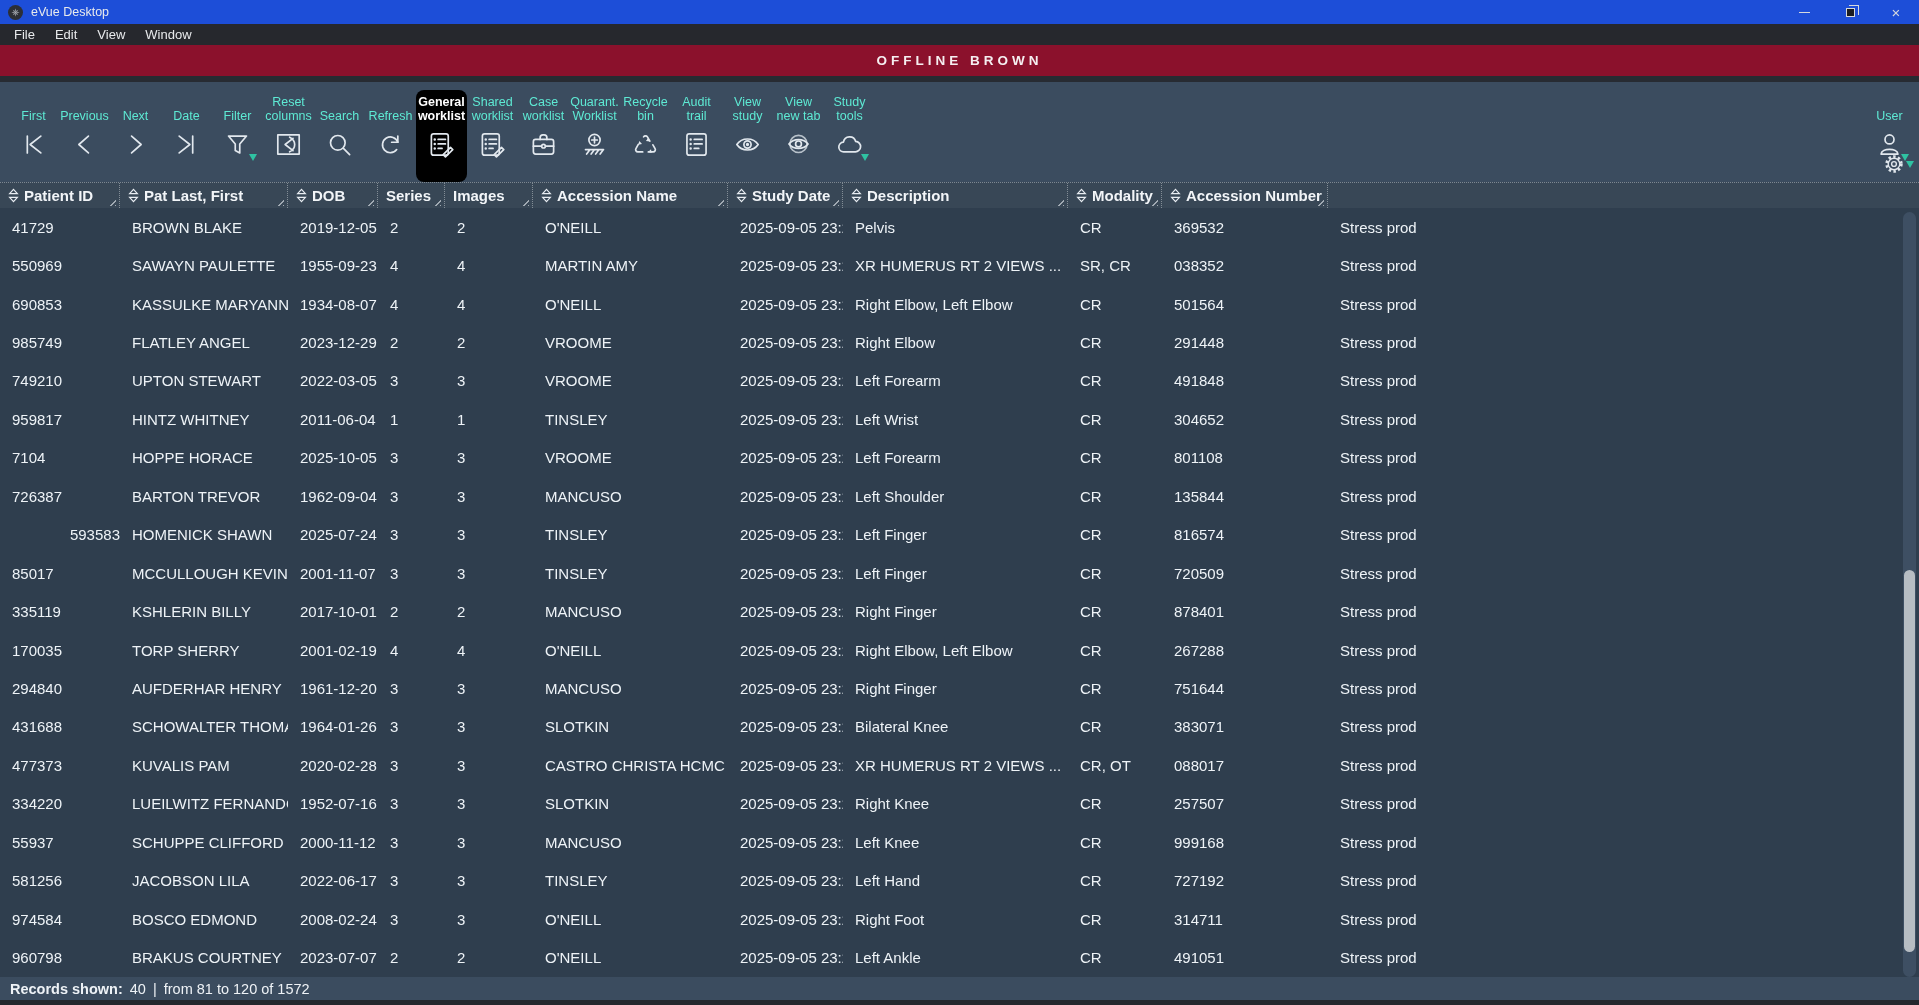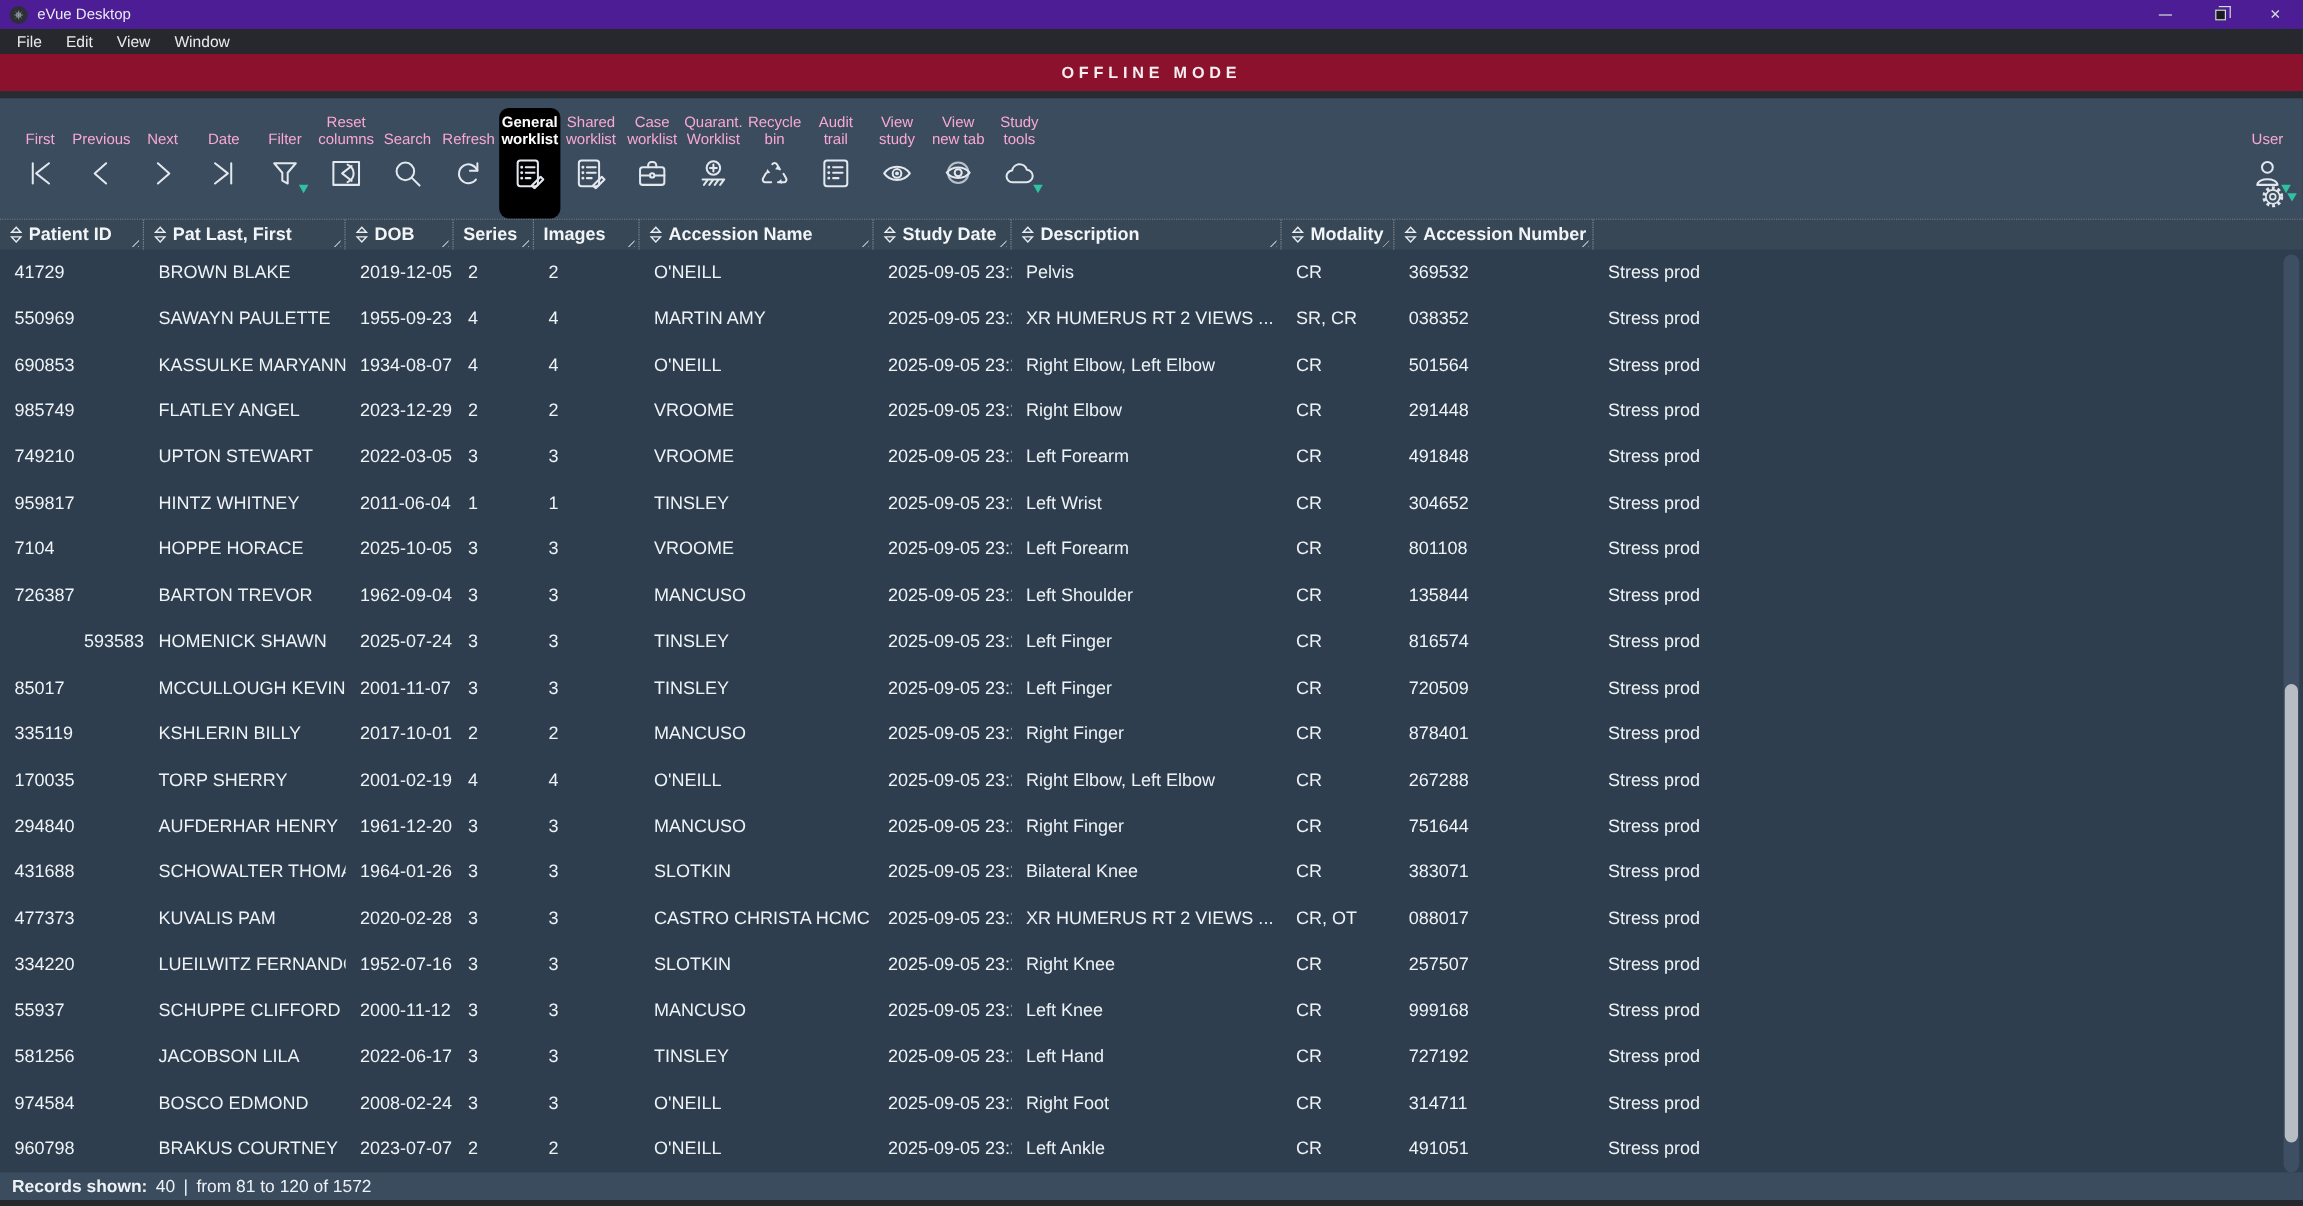--- a/index.html
+++ b/index.html
@@ -1,20 +1,20 @@
 <!DOCTYPE html>
 <html><head>
 <meta charset="utf-8">
 <style>
   * { margin:0; padding:0; box-sizing:border-box; }
   html,body { width:1919px; height:1005px; overflow:hidden; background:#2f3e4e;
               font-family:"Liberation Sans", sans-serif; }
 
   
-  .titlebar { height:24px; background:#4c1d95; display:flex; align-items:center;
+  .titlebar { height:24px; background:#1d4ed8; display:flex; align-items:center;
               color:#e8eaec; font-size:12.5px; padding-left:8px; position:relative; }
   .appicon { width:15px; height:15px; border-radius:50%; background:#2c2f36; margin-right:8px;
              display:flex; align-items:center; justify-content:center; }
   .appicon svg { width:11px; height:11px; stroke:#aeb4bc; fill:none; stroke-width:1.2; }
   .wincontrols { position:absolute; right:0; top:0; height:24px; display:flex; }
   .winbtn { width:46px; height:24px; display:flex; align-items:center; justify-content:center;
             color:#d6d9dd; font-size:15px; }
   .minbar { width:11px; height:0; border-top:1.4px solid #d6d9dd; display:block; }
   .restbox { width:9px; height:9px; border:1.3px solid #d6d9dd; position:relative; display:block; background:#1a1c21; }
   .restbox::before { content:""; position:absolute; left:2px; top:-4px; width:9px; height:9px;
@@ -27,21 +27,21 @@
 
   
   .banner { height:31px; background:#8b112c; color:#f5eef0; display:flex; align-items:center;
             justify-content:center; font-size:13.5px; font-weight:bold; letter-spacing:4px; }
   .gapstrip { height:6px; background:#272b32; }
 
   
   .toolbar { height:100px; background:#3b4c5f; display:flex; padding:8px 0 0 8px; position:relative; }
   .tbtn { width:51px; display:flex; flex-direction:column; align-items:center; padding:2px 1px 4px; }
   .tbtn .lbl { height:31px; display:flex; align-items:flex-end; justify-content:center;
-               text-align:center; font-size:12.5px; line-height:1.12; color:#f9a8d4; }
+               text-align:center; font-size:12.5px; line-height:1.12; color:#5eead4; }
   .tbtn .ico { height:36px; display:flex; align-items:center; justify-content:center; margin-top:3px; position:relative; }
   .tbtn .ico svg { width:27px; height:27px; stroke:#e2e8ee; fill:none; stroke-width:1.5;
                    stroke-linecap:round; stroke-linejoin:round; }
   .tbtn.active { background:#000000; border-radius:8px; }
   .tbtn.active .lbl { font-weight:bold; color:#fff; }
   .tri { width:0; height:0; border-left:4.5px solid transparent; border-right:4.5px solid transparent;
          border-top:7px solid #2fc2a2; display:inline-block; }
   .tri.corner { position:absolute; right:-6px; bottom:1px; }
   .user-btn { position:absolute; right:4px; top:8px; }
   .gearwrap { position:absolute; right:5px; top:70px; display:flex; align-items:center; }
@@ -99,21 +99,21 @@
 </div>
 
 <div class="menubar">
   <span class="menuitem">File</span>
   <span class="menuitem">Edit</span>
   <span class="menuitem">View</span>
   <span class="menuitem">Window</span>
 </div>
 
 <div class="banner">
-  <span>OFFLINE MODE</span>
+  <span>OFFLINE BROWN</span>
 </div>
 <div class="gapstrip"></div>
 
 <div class="toolbar">
 
   <div class="tbtn">
     <div class="lbl">First</div>
     <div class="ico">
       <svg viewBox="0 0 24 24">
           <path d="M6.5 4.5v15M18.5 4.5L9 12l9.5 7.5"></path>

